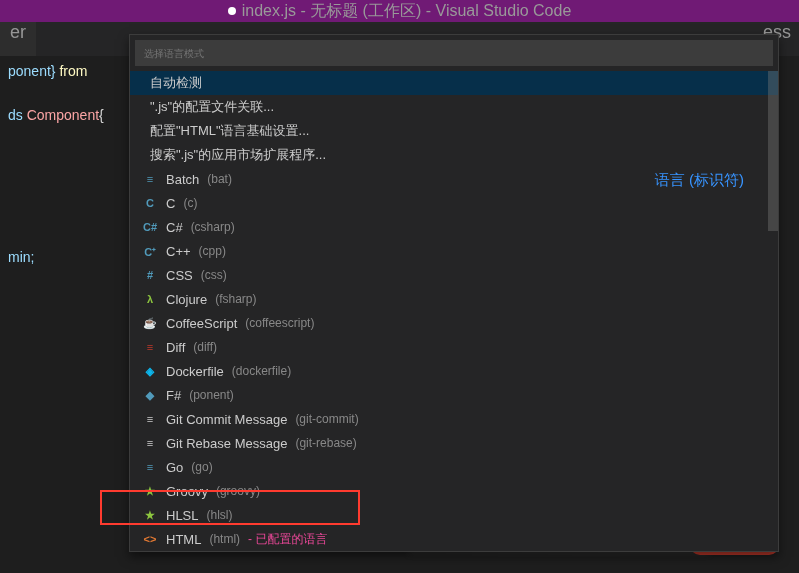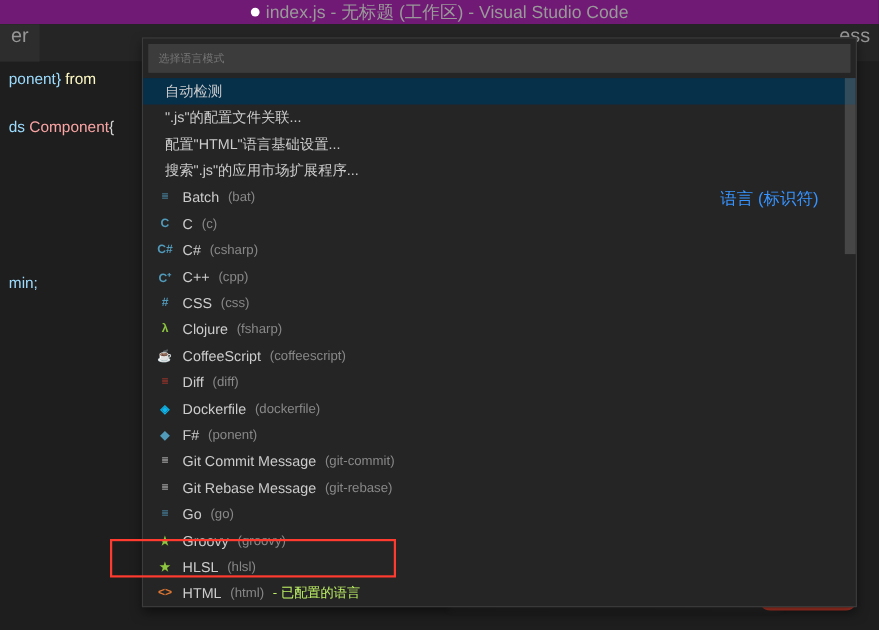--- a/index.html
+++ b/index.html
@@ -20,21 +20,21 @@
     .cls { color: #fca5a5; }
     
     .picker-container { position: absolute; top: 34px; left: 129px; width: 650px; background: #252526; border: 1px solid #3c3c3c; box-shadow: 0 5px 10px rgba(0,0,0,.5); z-index: 10; }
     .picker-input { width: calc(100% - 10px); height: 26px; margin: 5px; background: #3c3c3c; border: 1px solid #3c3c3c; color: #cccccc; padding: 0 8px; font-size: 10px; outline: none; }
     .picker-list { max-height: 500px; overflow-y: auto; position: relative; }
     .picker-item { display: flex; align-items: center; height: 24px; padding: 12px 12px; font-size: 13px; gap: 8px; cursor: pointer; }
     .picker-item.selected { background: #062f4a; }
     .picker-item .icon { width: 16px; height: 16px; display: flex; align-items: center; justify-content: center; font-size: 11px; font-weight: bold; flex-shrink: 0; }
     .picker-item .label { color: #cccccc; }
     .picker-item .detail { color: #888; font-size: 12px; text-align: center; }
-    .picker-item .extra { color: #bef264; font-size: 12px; }
+    .picker-item .extra { color: #ec4899; font-size: 12px; }
     .picker-header { position: absolute; right: 30px; top: 2px; color: #3794ff; font-size: 15px; padding: 2px 4px; }
     
     .highlight-box { position: absolute; border: 2px solid #ff3b2f; pointer-events: none; z-index: 20; }
     .highlight1 { top: 490px; left: 100px; width: 260px; height: 35px; }
     
     .watermark { position: absolute; right: 20px; bottom: 18px; background: #c0392b; color: #fff; padding: 1px 10px 1px 18px; border-radius: 12px; font-size: 13px; z-index: 5; }
     .bottom-blur { position: absolute; bottom: 20px; right: 90px; width: 300px; height: 20px; background: linear-gradient(90deg, rgba(60,60,60,.6), rgba(80,80,80,.6)); filter: blur(3px); z-index: 4; }
     
     .icon-hash { color: #519aba; }
     .icon-c { color: #519aba; }

